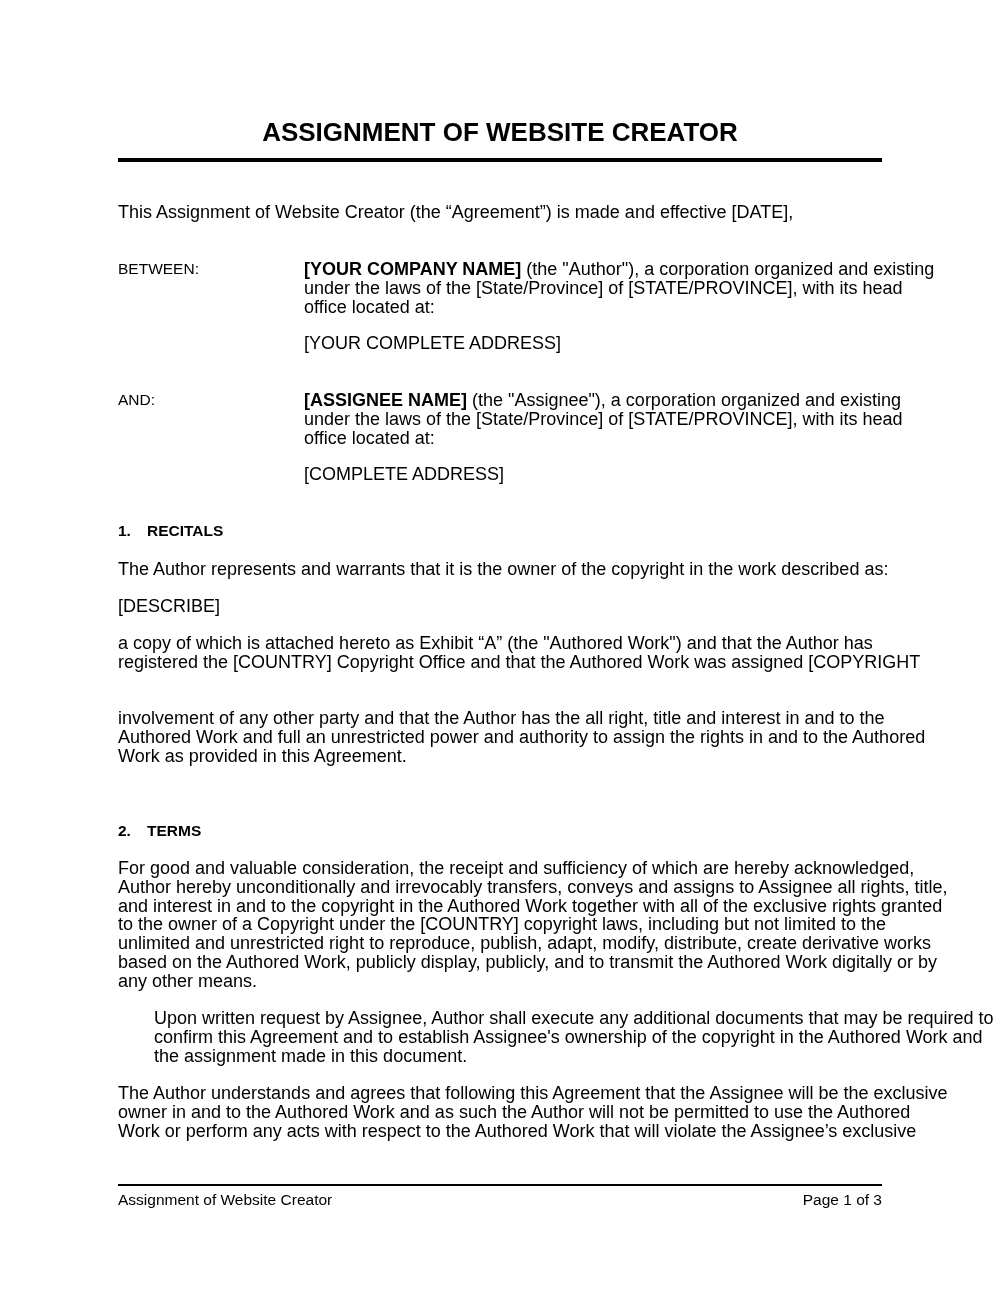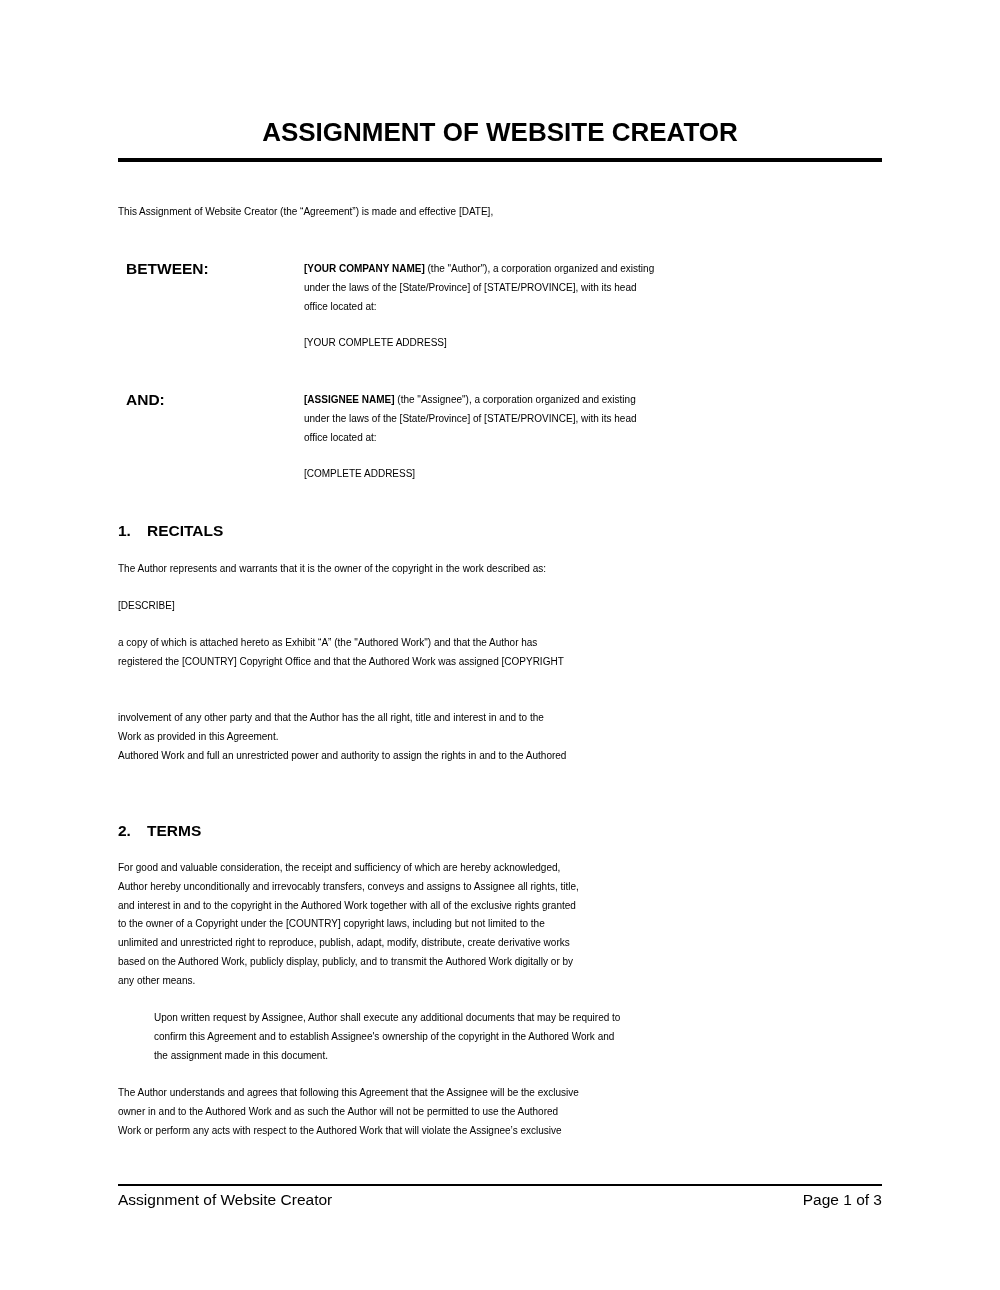--- a/index.html
+++ b/index.html
@@ -2,23 +2,23 @@
 <html><head>
 <meta charset="utf-8">
 <style>
   html, body { margin: 0; padding: 0; background: #ffffff; }
   body { width: 1000px; height: 1290px; position: relative; overflow: hidden;
          font-family: "Liberation Sans", sans-serif; color: #000; }
   .page { position: absolute; left: 118px; top: 0; width: 764px; }
   .title { position: absolute; top: 116px; left: 0; width: 764px; text-align: center;
            font-size: 26px; font-weight: bold; letter-spacing: 0px; line-height: 32px; margin: 0; }
   .title-rule { position: absolute; top: 158px; left: 0; width: 764px; height: 4px; background: #000; }
-  .txt { font-size: 10px; line-height: 18.8px; }
+  .txt { font-size: 18px; line-height: 18.8px; }
   .abs { position: absolute; left: 0; margin: 0; }
-  .label { position: absolute; left: 8px; font-weight: bold; font-size: 15.5px; line-height: 18.8px; }
+  .label { position: absolute; left: 0; font-weight: normal; font-size: 15.5px; line-height: 18.8px; }
   .party { position: absolute; left: 186px; width: 580px; }
   .party p { margin: 0; }
   .b { font-weight: bold; }
   .heading { position: absolute; left: 0; font-weight: bold; font-size: 15.5px; line-height: 18.8px; margin: 0; }
   .heading .num { display: inline-block; width: 29px; }
   .footer-rule { position: absolute; top: 1184px; left: 0; width: 764px; height: 2px; background: #000; }
   .footer-left { position: absolute; top: 1191px; left: 0; font-size: 15.5px; line-height: 18.8px; }
   .footer-right { position: absolute; top: 1191px; right: 0; font-size: 15.5px; line-height: 18.8px; text-align: center; }
   .line { display: block; white-space: nowrap; }
 </style>
@@ -59,22 +59,22 @@
   </p>
   <p class="abs txt" style="top:597px;">
     <span class="line">[DESCRIBE]</span>
   </p>
   <p class="abs txt" style="top:634px;">
     <span class="line">a copy of which is attached hereto as Exhibit “A”  (the "Authored Work") and that the Author has</span>
     <span class="line">registered the [COUNTRY] Copyright Office and that the Authored Work was assigned [COPYRIGHT</span>
   </p>
   <p class="abs txt" style="top:709px;">
     <span class="line">involvement of any other party and that the Author has the all right, title and interest in and to the</span>
+    <span class="line">Authored Work and full an unrestricted power and authority to assign the rights in and to the Authored</span>
     <span class="line">Work as provided in this Agreement.</span>
-    <span class="line">Authored Work and full an unrestricted power and authority to assign the rights in and to the Authored</span>
   </p>
 
   <h2 class="heading" style="top:822px;"><span class="num">2.</span><span>TERMS</span></h2>
 
   <p class="abs txt" style="top:859px;">
     <span class="line">For good and valuable consideration, the receipt and sufficiency of which are hereby acknowledged,</span>
     <span class="line">Author hereby unconditionally and irrevocably transfers, conveys and assigns to Assignee all rights, title,</span>
     <span class="line">and interest in and to the copyright in the Authored Work together with all of the exclusive rights granted</span>
     <span class="line">to the owner of a Copyright under the [COUNTRY] copyright laws, including but not limited to the</span>
     <span class="line">unlimited and unrestricted right to reproduce, publish, adapt, modify, distribute, create derivative works</span>

